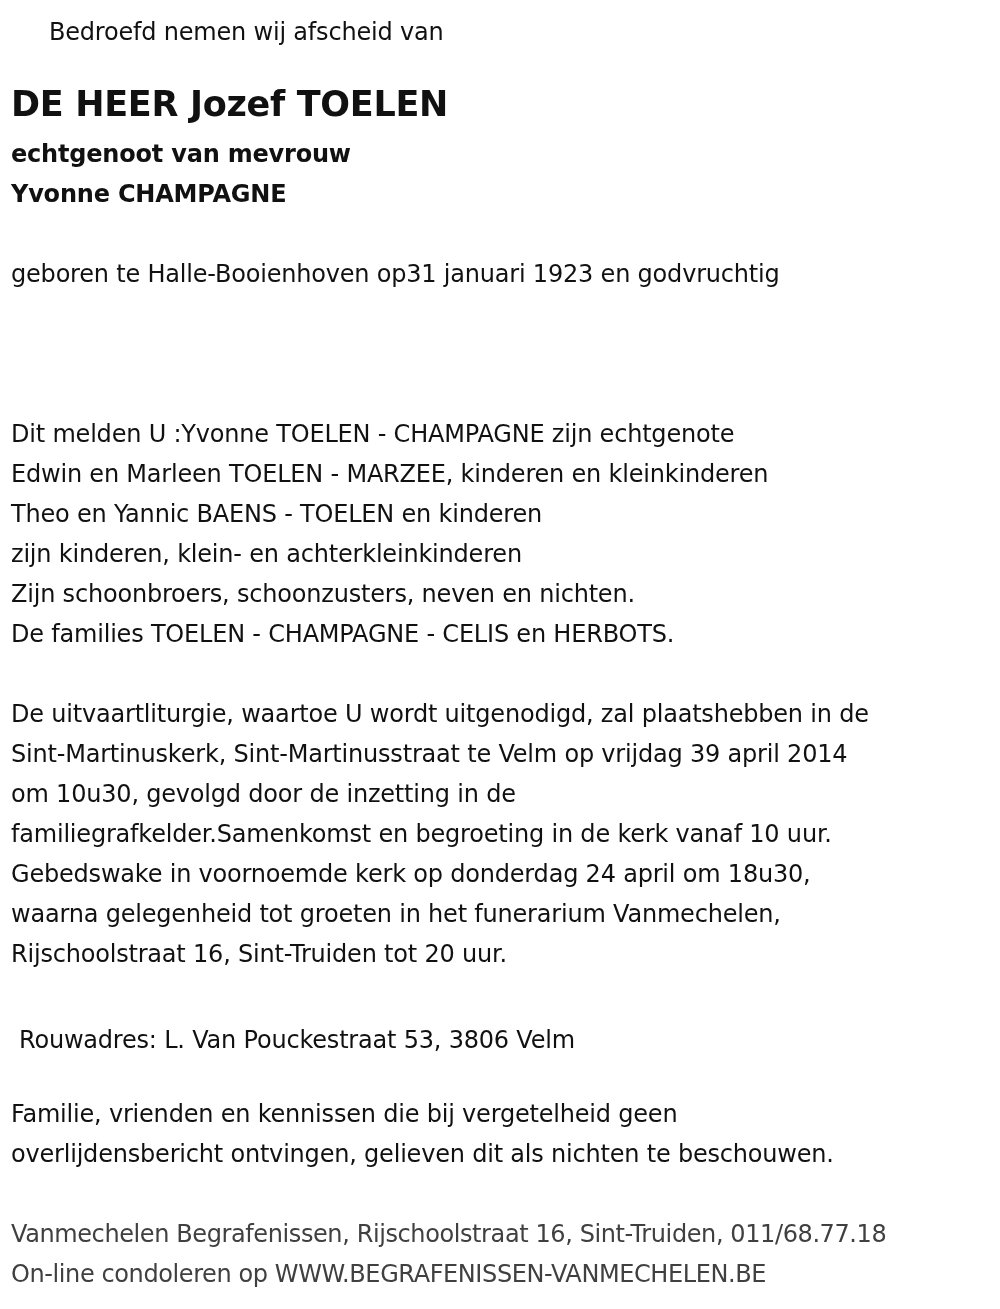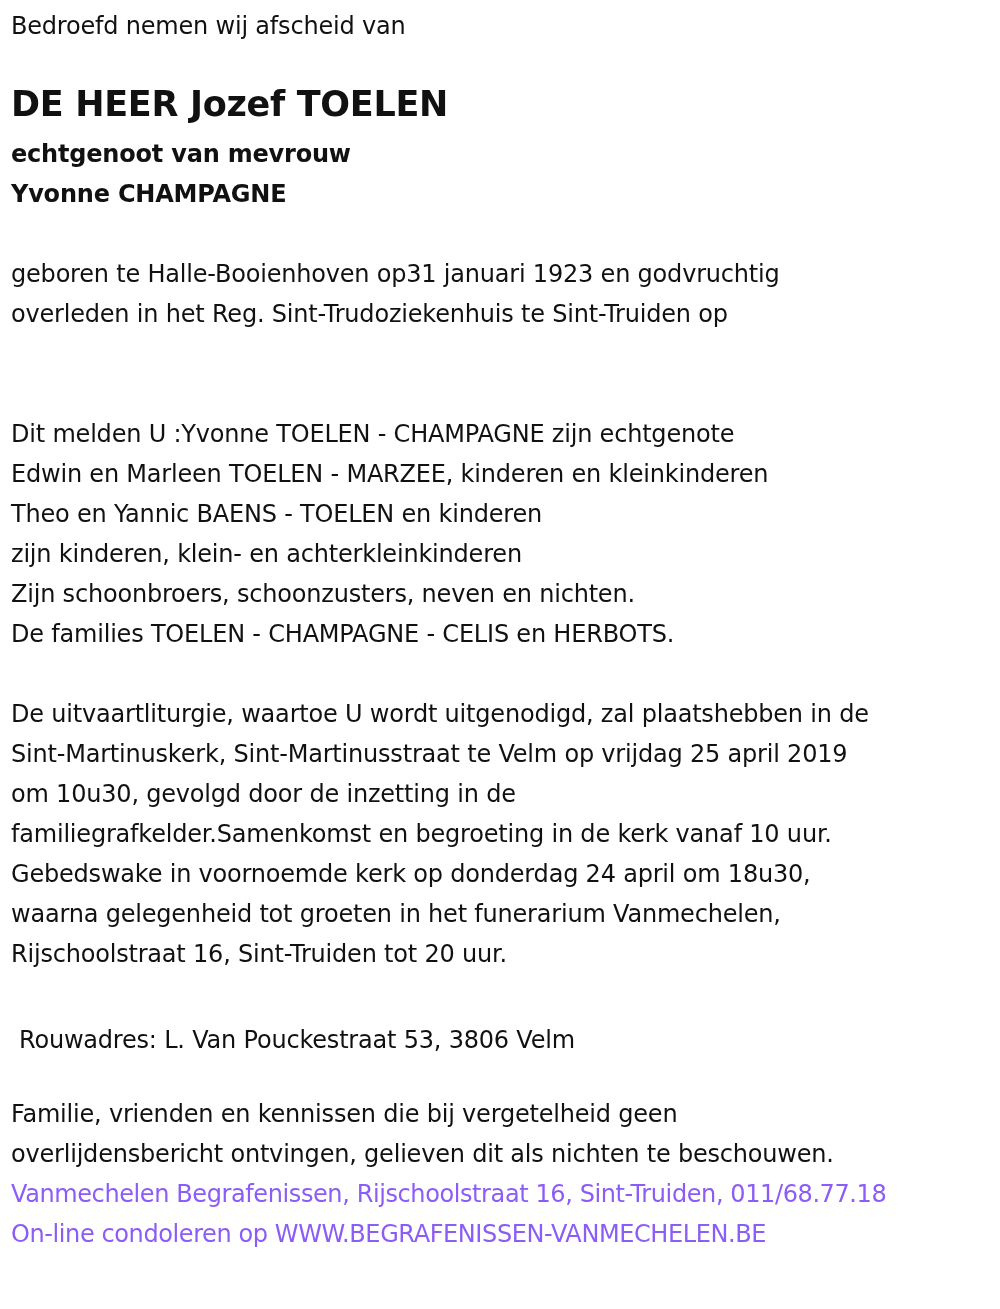--- a/index.html
+++ b/index.html
@@ -21,71 +21,70 @@
       top: 0;
       width: 985px;
     }
     .line {
       font-size: 24px;
       line-height: 40px;
       white-space: nowrap;
       letter-spacing: -0.2px;
       word-spacing: 0px;
     }
-    .intro { position: absolute; top: 6px; }
+    .intro { position: absolute; top: 12px; margin-left: 38px; }
     .name {
       position: absolute;
       top: 82px;
       font-size: 35px;
       font-weight: bold;
       line-height: 44px;
       white-space: nowrap;
       letter-spacing: -0.3px;
     }
     .block { position: absolute; }
     .spouse { top: 134px; font-weight: bold; }
     .birth { top: 254px; }
     .family { top: 414px; }
     .funeral { top: 694px; }
     .address { top: 1020px; margin-left: 8px; }
     .notice { top: 1094px; }
-    .footer { top: 1174px; color: #8b5cf6; }
+    .footer { top: 1214px; color: #404040; }
     .footer .line { letter-spacing: -0.4px; }
   </style>
 </head>
 <body>
 
 <div class="page">
 
   <div class="line intro">Bedroefd nemen wij afscheid van</div>
 
   <div class="name">DE HEER Jozef TOELEN</div>
 
   <div class="block spouse">
     <div class="line">echtgenoot van mevrouw</div>
     <div class="line">Yvonne CHAMPAGNE</div>
   </div>
 
   <div class="block birth">
     <div class="line">geboren te Halle-Booienhoven op31 januari 1923 en godvruchtig</div>
-    <div class="line">overleden in het Reg. Sint-Trudoziekenhuis te Sint-Truiden op</div>
   </div>
 
   <div class="block family">
     <div class="line">Dit melden U :Yvonne TOELEN - CHAMPAGNE zijn echtgenote</div>
     <div class="line">Edwin en Marleen TOELEN - MARZEE, kinderen en kleinkinderen</div>
     <div class="line">Theo en Yannic BAENS - TOELEN en kinderen</div>
     <div class="line">zijn kinderen, klein- en achterkleinkinderen</div>
     <div class="line">Zijn schoonbroers, schoonzusters, neven en nichten.</div>
     <div class="line">De families TOELEN - CHAMPAGNE - CELIS en HERBOTS.</div>
   </div>
 
   <div class="block funeral">
     <div class="line">De uitvaartliturgie, waartoe U wordt uitgenodigd, zal plaatshebben in de</div>
-    <div class="line">Sint-Martinuskerk, Sint-Martinusstraat te Velm op vrijdag 25 april 2019</div>
+    <div class="line">Sint-Martinuskerk, Sint-Martinusstraat te Velm op vrijdag 39 april 2014</div>
     <div class="line">om 10u30, gevolgd door de inzetting in de</div>
     <div class="line">familiegrafkelder.Samenkomst en begroeting in de kerk vanaf 10 uur.</div>
     <div class="line">Gebedswake in voornoemde kerk op donderdag 24 april om 18u30,</div>
     <div class="line">waarna gelegenheid tot groeten in het funerarium Vanmechelen,</div>
     <div class="line">Rijschoolstraat 16, Sint-Truiden tot 20 uur.</div>
   </div>
 
   <div class="block address">
     <div class="line">Rouwadres: L. Van Pouckestraat 53, 3806 Velm</div>
   </div>

